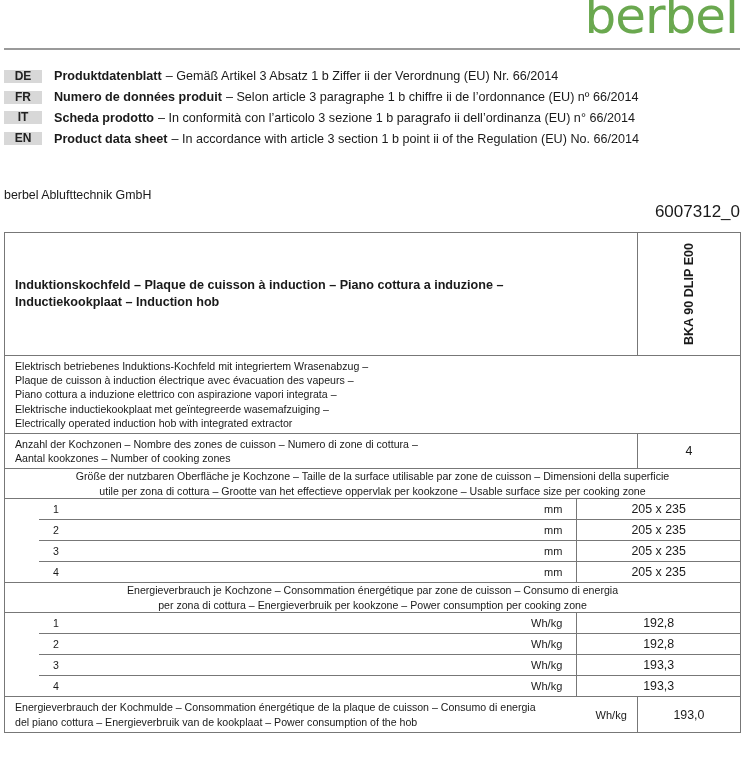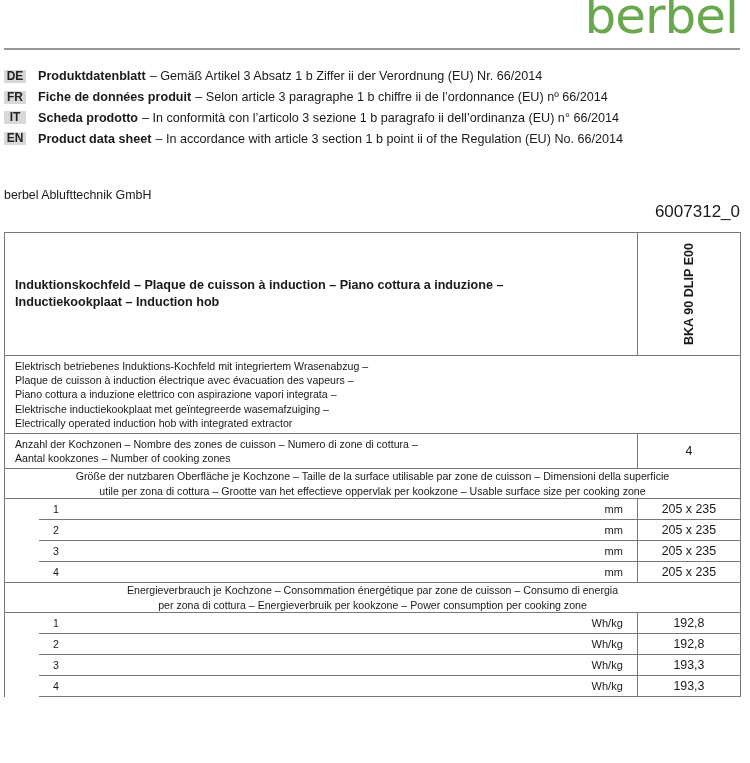--- a/index.html
+++ b/index.html
@@ -11,21 +11,21 @@
     position: absolute; right: 12px; top: -14px;
     font-family: "DejaVu Sans", sans-serif; font-size: 50px; letter-spacing: -1px;
     color: #6aa84f; font-weight: normal; line-height: 60px;
   }
   .rule {
     position: absolute; left: 4px; top: 48px; width: 736px; height: 2px; background: #9a9a9a;
   }
   .lang-block { position: absolute; left: 4px; top: 66px; width: 740px; }
   .lang-row { height: 20.8px; display: flex; align-items: center; font-size: 12.6px; white-space: nowrap; }
   .lang-code {
-    display: inline-block; width: 22px; height: 13px; line-height: 13px;
+    display: inline-block; width: 38px; height: 13px; line-height: 13px;
     background: #d8d8d8; font-weight: bold; font-size: 12px; text-align: center;
     margin-right: 12px; color: #222;
   }
   .lang-title { font-weight: bold; margin-right: 4px; }
   .company { position: absolute; left: 4px; top: 188px; font-size: 12.4px; }
   .docnum { position: absolute; right: 10px; top: 202px; font-size: 17px; }
 
   table.sheet {
     position: absolute; left: 4px; top: 232px; width: 737px;
     border-collapse: collapse; font-size: 10.6px;
@@ -52,21 +52,21 @@
 <div class="rule"></div>
 
 <div class="lang-block">
   <div class="lang-row">
     <span class="lang-code">DE</span>
     <span class="lang-title">Produktdatenblatt</span>
     <span>– Gemäß Artikel 3 Absatz 1 b Ziffer ii der Verordnung (EU) Nr. 66/2014</span>
   </div>
   <div class="lang-row">
     <span class="lang-code">FR</span>
-    <span class="lang-title">Fiche de données produit</span>
+    <span class="lang-title">Numero de données produit</span>
     <span>– Selon article 3 paragraphe 1 b chiffre ii de l’ordonnance (EU) nº 66/2014</span>
   </div>
   <div class="lang-row">
     <span class="lang-code">IT</span>
     <span class="lang-title">Scheda prodotto</span>
     <span>– In conformità con l’articolo 3 sezione 1 b paragrafo ii dell’ordinanza (EU) n° 66/2014</span>
   </div>
   <div class="lang-row">
     <span class="lang-code">EN</span>
     <span class="lang-title">Product data sheet</span>
@@ -179,14 +179,22 @@
   </tr>
   <tr class="sub-row">
     <td class="indent-spacer"></td>
     <td class="sub-label">
       <span style="margin-left:4px">4</span>
       <span class="unit">Wh/kg</span>
     </td>
     <td colspan="2" class="val">193,3</td>
   </tr>
 
+  <tr>
+    <td colspan="2" class="desc-cell" style="border-right:none">
+      <div>Energieverbrauch der Kochmulde – Consommation énergétique de la plaque de cuisson – Consumo di energia</div>
+      <div>del piano cottura – Energieverbruik van de kookplaat – Power consumption of the hob</div>
+    </td>
+    <td style="border-left:none; text-align:right; font-size:11px; width:40px">Wh/kg</td>
+    <td class="val">193,0</td>
+  </tr>
 </tbody>
   </table>
 
 </body></html>

